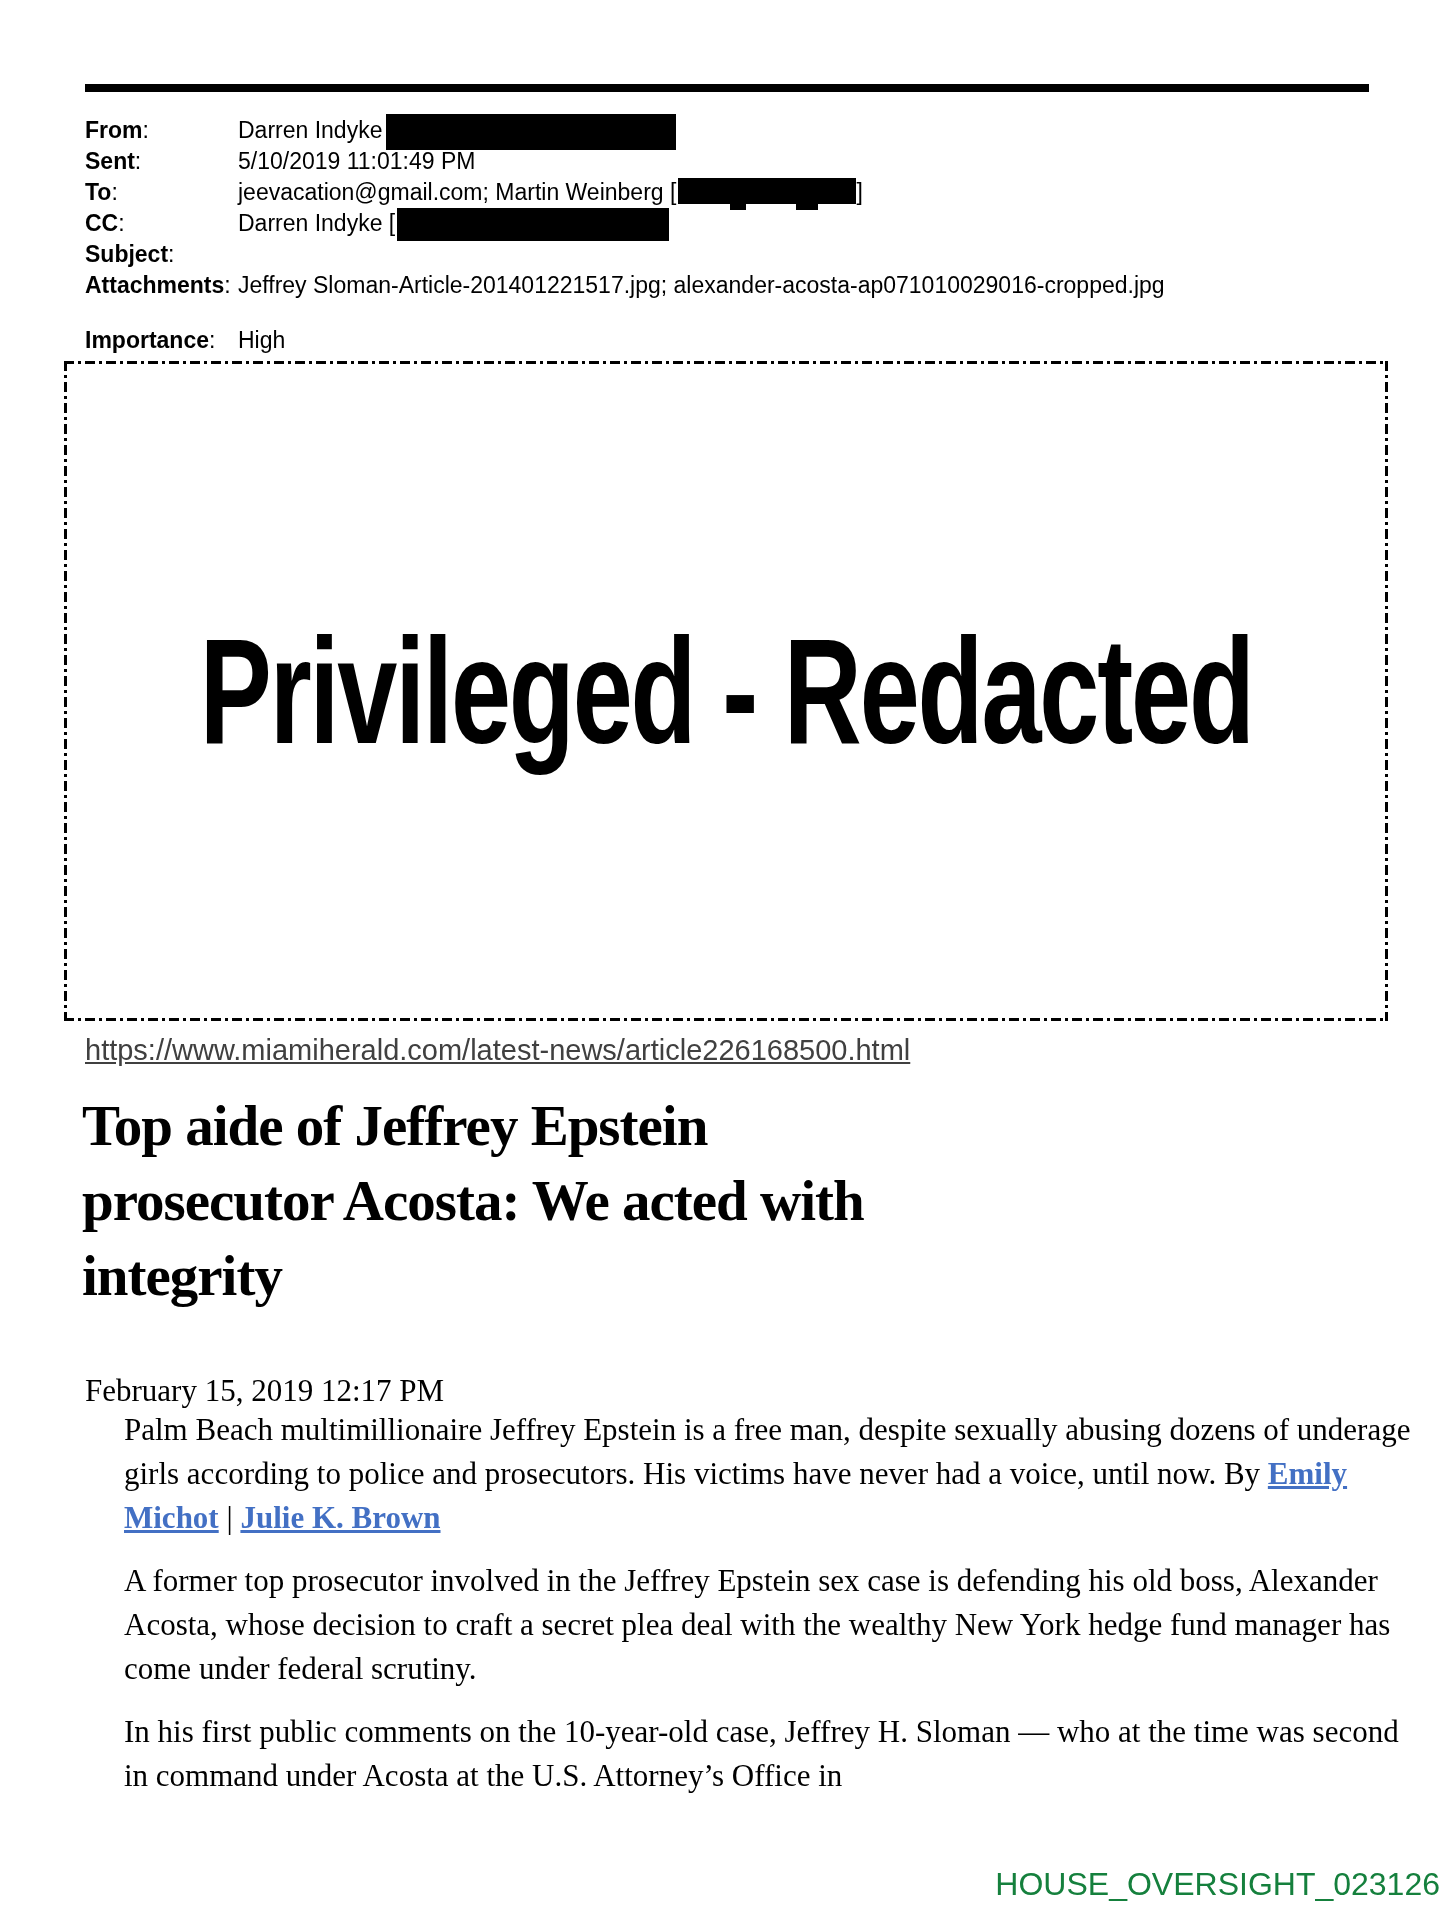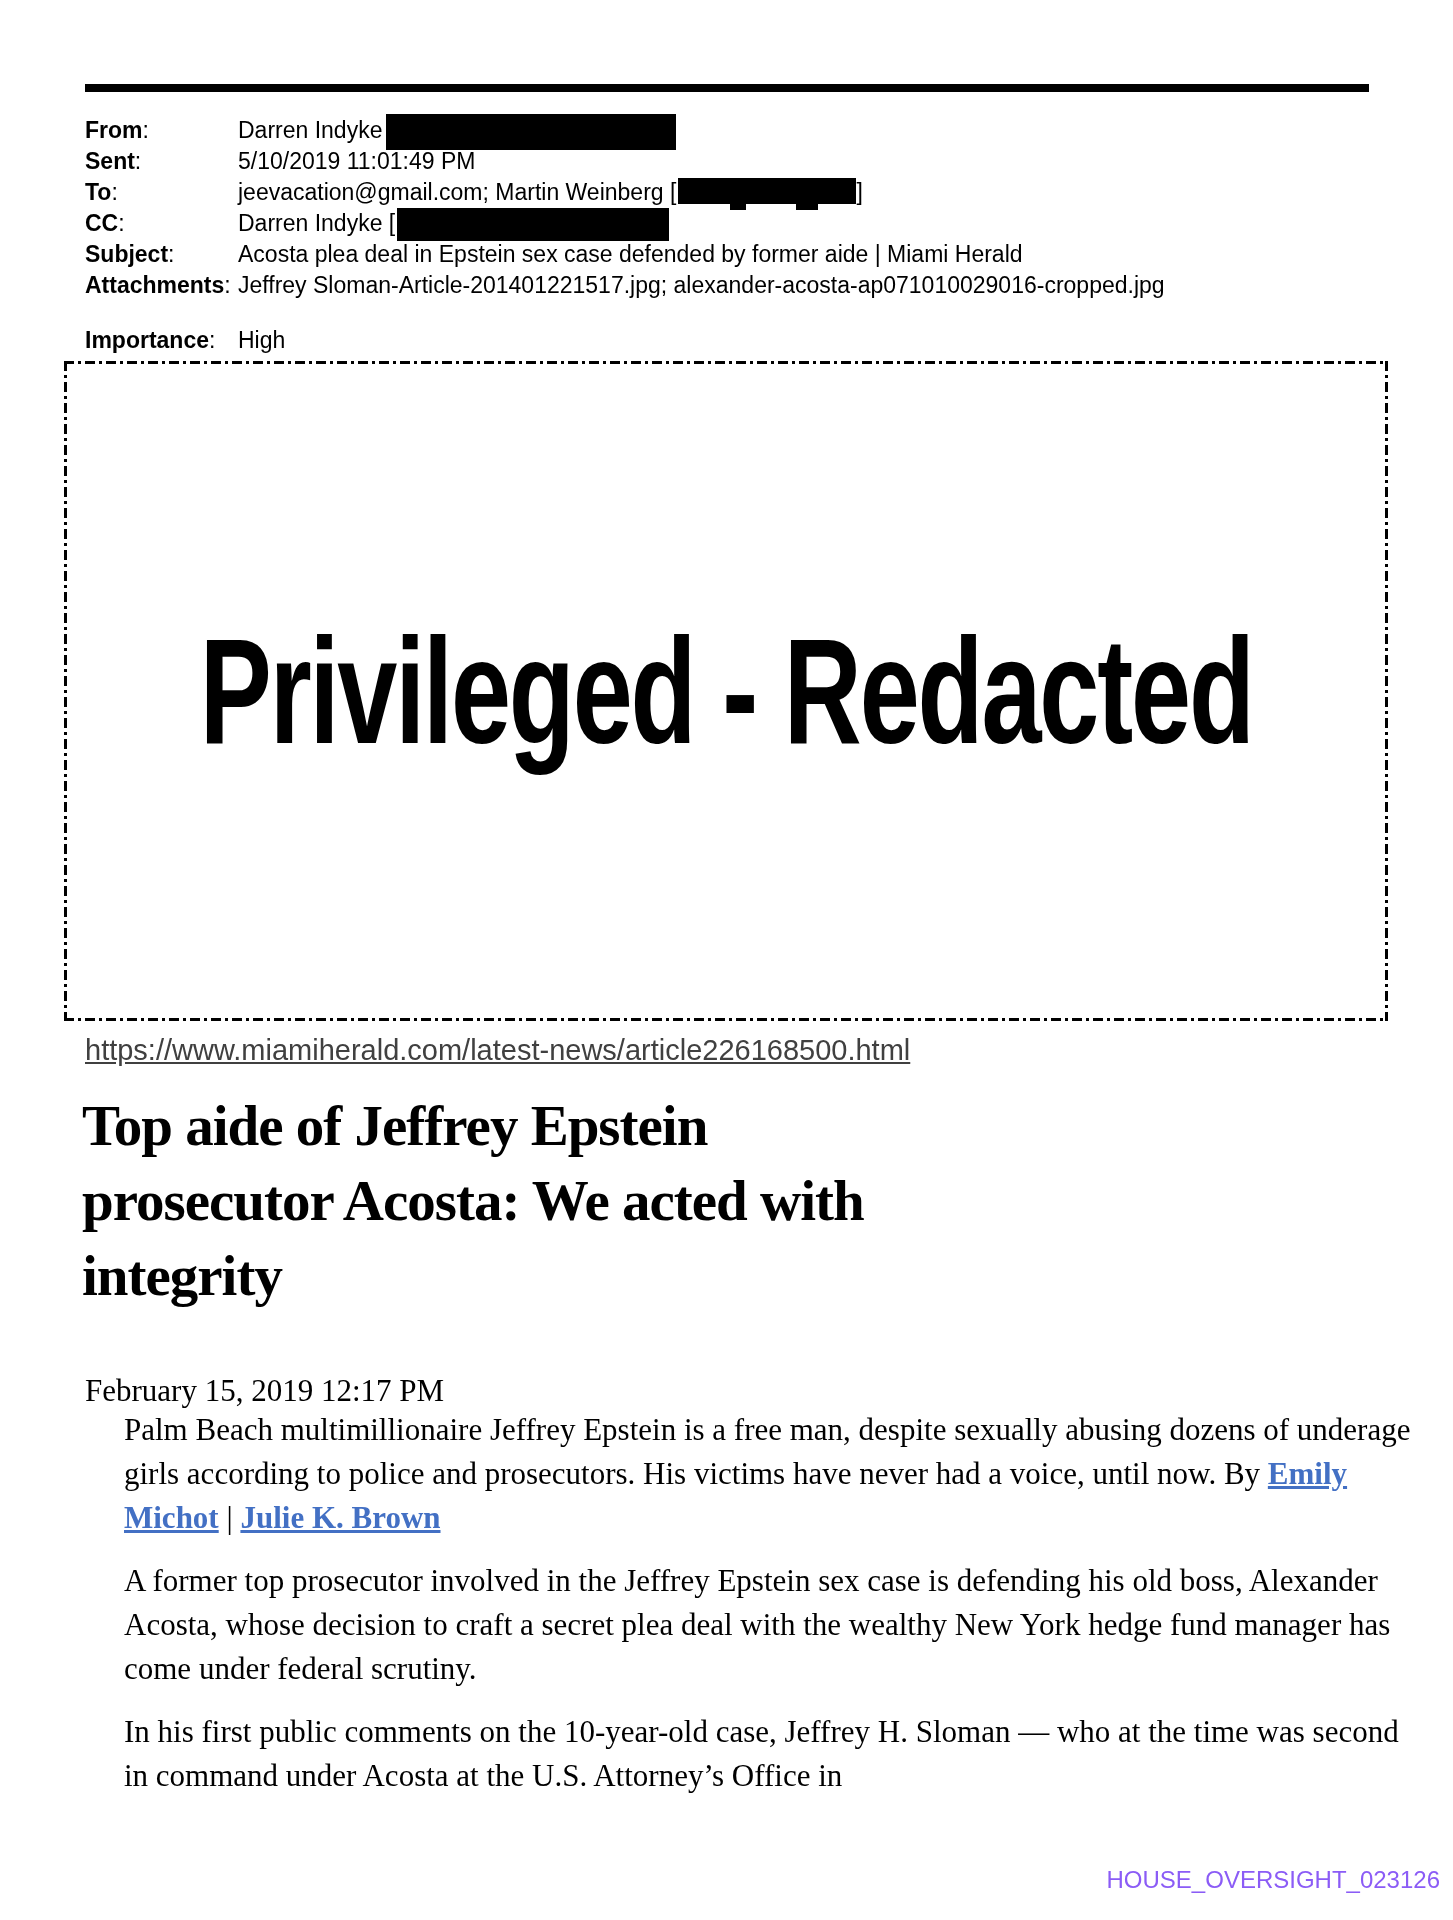--- a/index.html
+++ b/index.html
@@ -53,21 +53,21 @@
     font-size:57px; line-height:75px; letter-spacing:-1px; }
 
   .pub-date { position:absolute; left:85px; top:1340px;
     font-family:"Liberation Serif", serif; font-size:31px;margin-top:33px; }
 
   .article-body { position:absolute; left:85px; top:1408px; width:1290px;
     font-family:"Liberation Serif", serif; font-size:31px; line-height:44px;margin-left:39px; }
   .article-body p { margin:0 0 19px 0; }
   .author-link { color:#4370c4; font-weight:bold; text-decoration:underline; cursor:pointer; }
 
-  .bates { position:absolute; right:13px; top:1866px; font-size:24px; color:#8b5cf6; }
+  .bates { position:absolute; right:13px; top:1866px; font-size:32px; color:#15803d; }
 </style>
 </head>
 <body>
 
 <div class="page">
 
   <div class="top-rule"></div>
 
   <div class="email-header">
 
@@ -86,21 +86,20 @@
       <span class="hdr-value"><span>jeevacation@gmail.com; Martin Weinberg [</span><span class="redact redact-to"></span><span>]</span></span>
     </div>
 
     <div class="hdr-row">
       <span class="hdr-label"><b>CC</b><span>:</span></span>
       <span class="hdr-value"><span>Darren Indyke [</span><span class="redact redact-cc"></span></span>
     </div>
 
     <div class="hdr-row">
       <span class="hdr-label"><b>Subject</b><span>:</span></span>
-      <span class="hdr-value">Acosta plea deal in Epstein sex case defended by former aide | Miami Herald</span>
     </div>
 
     <div class="hdr-row">
       <span class="hdr-label"><b>Attachments</b><span>:</span></span>
       <span class="hdr-value">Jeffrey Sloman-Article-201401221517.jpg; alexander-acosta-ap071010029016-cropped.jpg</span>
     </div>
 
     <div class="hdr-row importance">
       <span class="hdr-label"><b>Importance</b><span>:</span></span>
       <span class="hdr-value">High</span>

